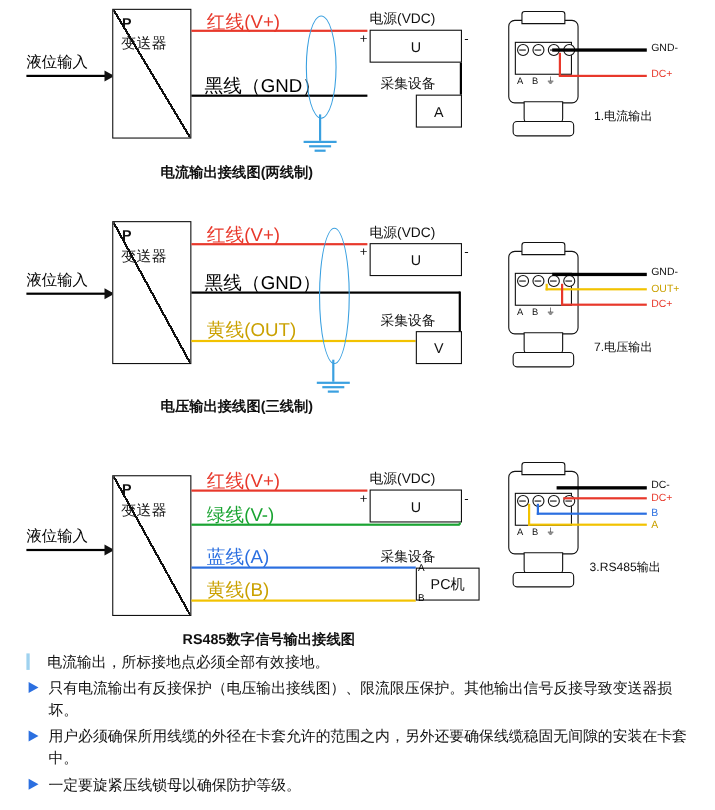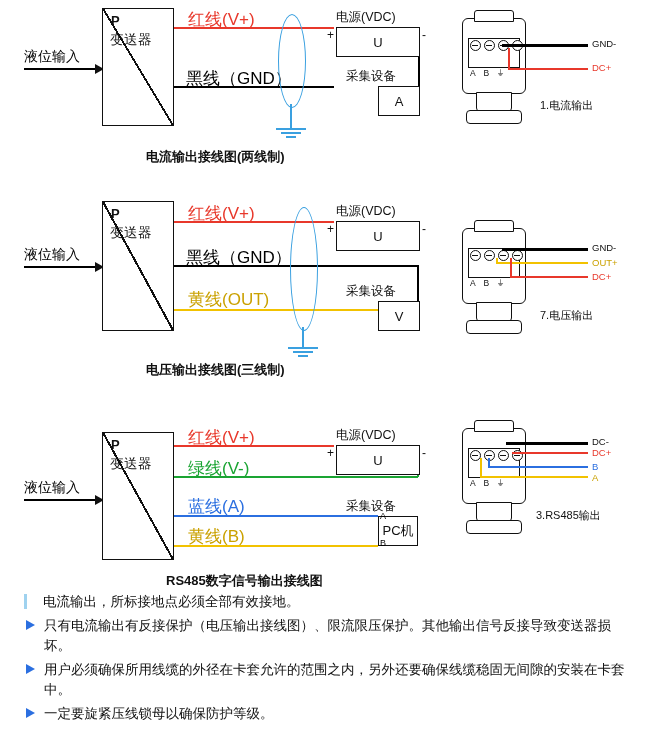--- a/index.html
+++ b/index.html
@@ -260,21 +260,21 @@
 
     <div class="devlabel" style="left:336px;top:15px;">电源(VDC)</div>
     <div class="devbox" style="left:336px;top:33px;width:84px;height:30px;">
       <span>U</span>
     </div>
     <div class="sign" style="left:327px;top:34px;">+</div>
     <div class="sign" style="left:422px;top:34px;">-</div>
     <div class="line vline green" style="left:417px;top:63px;height:2px;"></div>
 
     <div class="devlabel" style="left:346px;top:86px;">采集设备</div>
-    <div class="devbox" style="left:378px;top:104px;width:40px;height:30px;">
+    <div class="devbox" style="left:378px;top:104px;width:58px;height:30px;">
       <span>PC机</span>
     </div>
     <div class="lbl black" style="left:380px;top:100px;font-size:9px;">A</div>
     <div class="lbl black" style="left:380px;top:127px;font-size:9px;">B</div>
 
     <div class="caption" style="left:166px;top:160px;">RS485数字信号输出接线图</div>
   </div>
 
   <div class="housing" style="left:452px;top:418px;width:198px;height:128px;">
     <div class="h-body" style="left:10px;top:10px;width:62px;height:74px;border-radius:6px;"></div>

